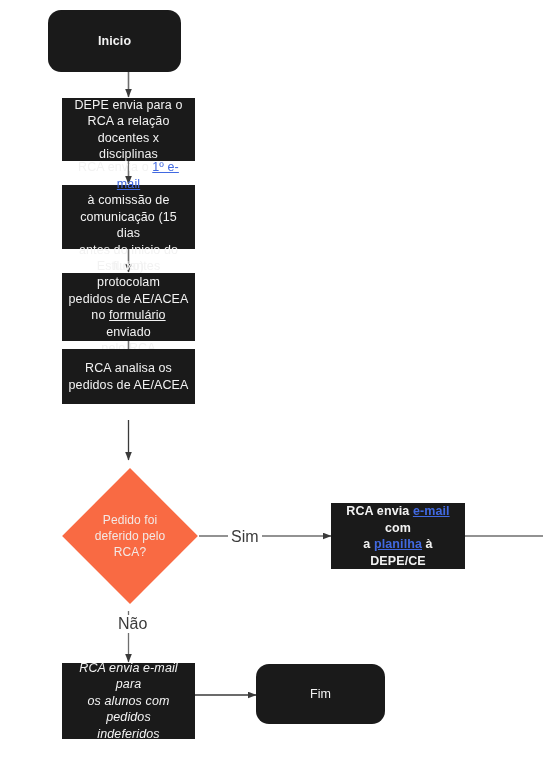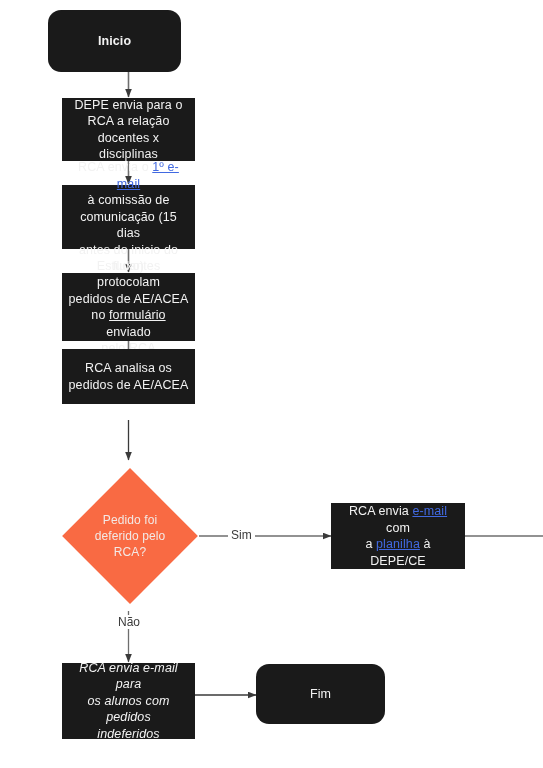--- a/index.html
+++ b/index.html
@@ -62,21 +62,21 @@
   }
   .decision-text {
     position: relative;
     z-index: 2;
     font-size: 12px;
     line-height: 16px;
     white-space: pre-line;
   }
   .edge-label {
     position: absolute;
-    font-size: 12px;
+    font-size: 16px;
     color: #3b3b3b;
     background: #ffffff;
     padding: 0 3px;
     z-index: 4;
     font-family: "Liberation Sans", sans-serif;
   }
   a.link,
   .link {
     color: #4169e1;
     text-decoration: underline;
@@ -149,21 +149,21 @@
   <span class="diamond-shape" style="left:21px; top:27px; width:96px; height:96px;"></span>
   <span class="decision-text">Pedido foi
 deferido pelo
 RCA?</span>
 </div>
 
 <div class="edge-label" style="left:228px; top:528px;">Sim</div>
 
 <div class="edge-label" style="left:115px; top:615px;">Não</div>
 
-<div class="node node-process" style="left:331px; top:503px; width:134px; height:66px;">
+<div class="node node-process" style="left:331px; top:503px; width:134px; height:66px;font-weight:bold;">
   <span class="node-label"><span>RCA envia </span><span class="link">e-mail</span><span> com</span>
 <span>a </span><span class="link">planilha</span><span> à DEPE/CE</span></span>
 </div>
 
 <div class="node node-process" style="left:62px; top:663px; width:133px; height:76px;font-style:italic;">
   <span class="node-label">RCA envia e-mail para
 os alunos com pedidos
 indeferidos</span>
 </div>
 

